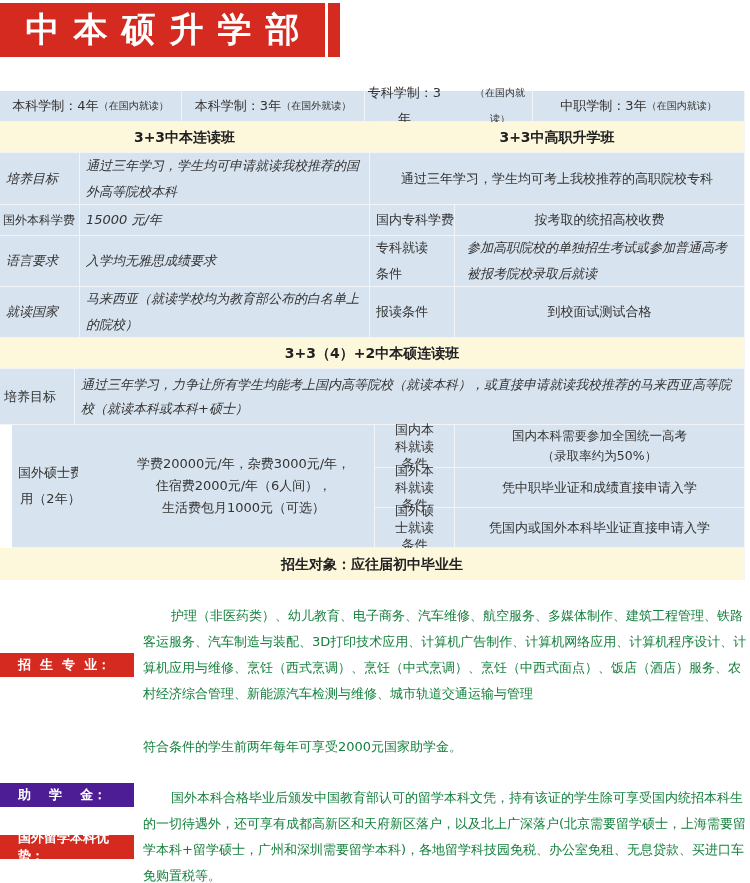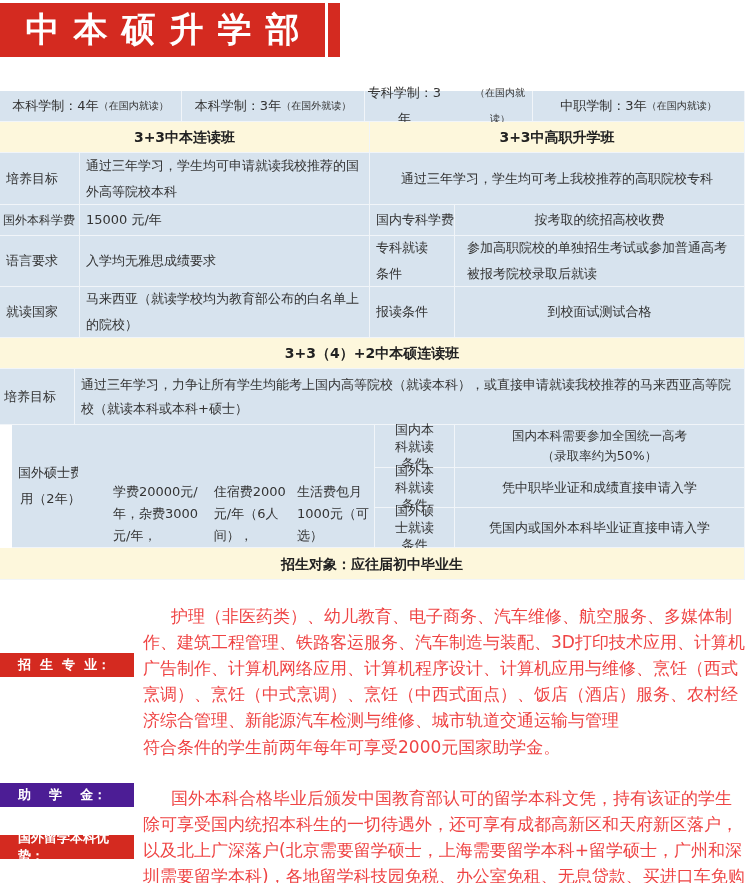--- a/index.html
+++ b/index.html
@@ -4,27 +4,27 @@
 <style>
   * { box-sizing: border-box; margin: 0; padding: 0; }
   body { width: 750px; height: 883px; background: #ffffff; font-family: "DejaVu Sans", "Liberation Sans", sans-serif; color: #333; position: relative; overflow: hidden; }
   .banner { position: absolute; left: 0; top: 3px; width: 325px; height: 54px; background: #d42a20; display: flex; align-items: center; justify-content: center; }
   .banner span { color: #fff; font-size: 34px; font-weight: bold; letter-spacing: 14px; padding-left: 14px; }
   .banner-bar { position: absolute; left: 328px; top: 3px; width: 12px; height: 54px; background: #d42a20; }
   .cell { position: absolute; background: #d7e3ee; border-right: 1px solid #f1f5f9; border-bottom: 1px solid #f1f5f9; display: flex; align-items: center; font-size: 13px; color: #333; line-height: 26px; }
   .cream { background: #fdf7dc; justify-content: center; font-weight: bold; font-size: 14px; color: #222; }
   .center { justify-content: center; text-align: center; }
   .small { font-size: 10px; }
-  .pad { padding-left: 6px; padding-right: 6px; }
+  .pad { padding-left: 6px; padding-right: 6px; font-style: italic; }
   .tight { line-height: 17px; }
 
   .tag { position: absolute; left: 0; height: 24px; color: #fff; font-weight: bold; font-size: 13px; display: flex; align-items: center; padding-left: 18px; margin-top: 48px; }
   .tag-red { background: #d42a20; }
   .tag-orange { background: #4c1d95; }
-  .para { position: absolute; font-size: 17px; color: #ef4444; line-height: 26px; }
+  .para { position: absolute; font-size: 13px; color: #15803d; line-height: 26px; }
 </style>
 </head>
 <body>
 
 <div class="banner">
   <span>中本硕升学部</span>
 </div>
 <div class="banner-bar"></div>
 
 <div class="cell center" style="left:0;top:91px;width:182px;height:31px;">
@@ -62,21 +62,21 @@
 <div class="cell" style="left:370px;top:236px;width:85px;height:51px;padding-left:6px;padding-right:20px;">专科就读条件</div>
 <div class="cell pad" style="left:455px;top:236px;width:290px;height:51px;padding-left:12px;">参加高职院校的单独招生考试或参加普通高考被报考院校录取后就读</div>
 <div class="cell" style="left:370px;top:287px;width:85px;height:51px;padding-left:6px;">报读条件</div>
 <div class="cell center" style="left:455px;top:287px;width:290px;height:51px;">到校面试测试合格</div>
 
 <div class="cell cream" style="left:0;top:338px;width:745px;height:31px;">3+3（4）+2中本硕连读班</div>
 <div class="cell" style="left:0;top:369px;width:75px;height:56px;padding-left:4px;">培养目标</div>
 <div class="cell pad" style="left:75px;top:369px;width:670px;height:56px;line-height:24px;">通过三年学习，力争让所有学生均能考上国内高等院校（就读本科），或直接申请就读我校推荐的马来西亚高等院校（就读本科或本科+硕士）</div>
 
 <div class="cell center" style="left:0;top:425px;width:78px;height:123px;padding:0 6px;margin-left:12px;">国外硕士费用（2年）</div>
-<div class="cell" style="left:78px;top:425px;width:297px;height:123px;padding-left:35px;flex-direction:row;align-items:flex-end;justify-content:center;line-height:22px;">
+<div class="cell" style="left:78px;top:425px;width:297px;height:123px;padding-left:35px;flex-direction:column;align-items:center;justify-content:center;line-height:22px;">
   <div>学费20000元/年，杂费3000元/年，</div>
   <div>住宿费2000元/年（6人间），</div>
   <div>生活费包月1000元（可选）</div>
 </div>
 
 <div class="cell center tight" style="left:375px;top:425px;width:80px;height:43px;padding:0 18px;">国内本科就读条件</div>
 <div class="cell center tight" style="left:455px;top:425px;width:290px;height:43px;padding:0 45px;font-size:12.5px;line-height:20px;">国内本科需要参加全国统一高考（录取率约为50%）</div>
 <div class="cell center tight" style="left:375px;top:468px;width:80px;height:40px;padding:0 18px;">国外本科就读条件</div>
 <div class="cell center" style="left:455px;top:468px;width:290px;height:40px;">凭中职毕业证和成绩直接申请入学</div>
 <div class="cell center tight" style="left:375px;top:508px;width:80px;height:40px;padding:0 18px;">国外硕士就读条件</div>

